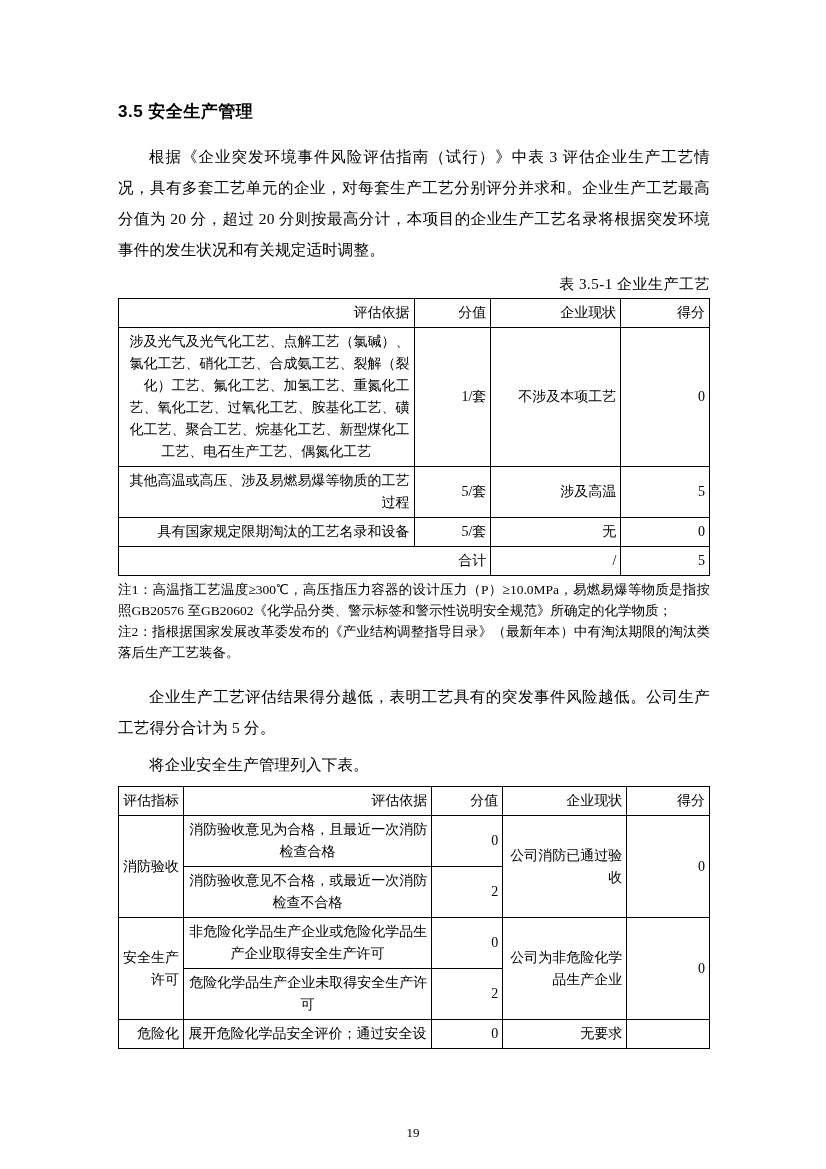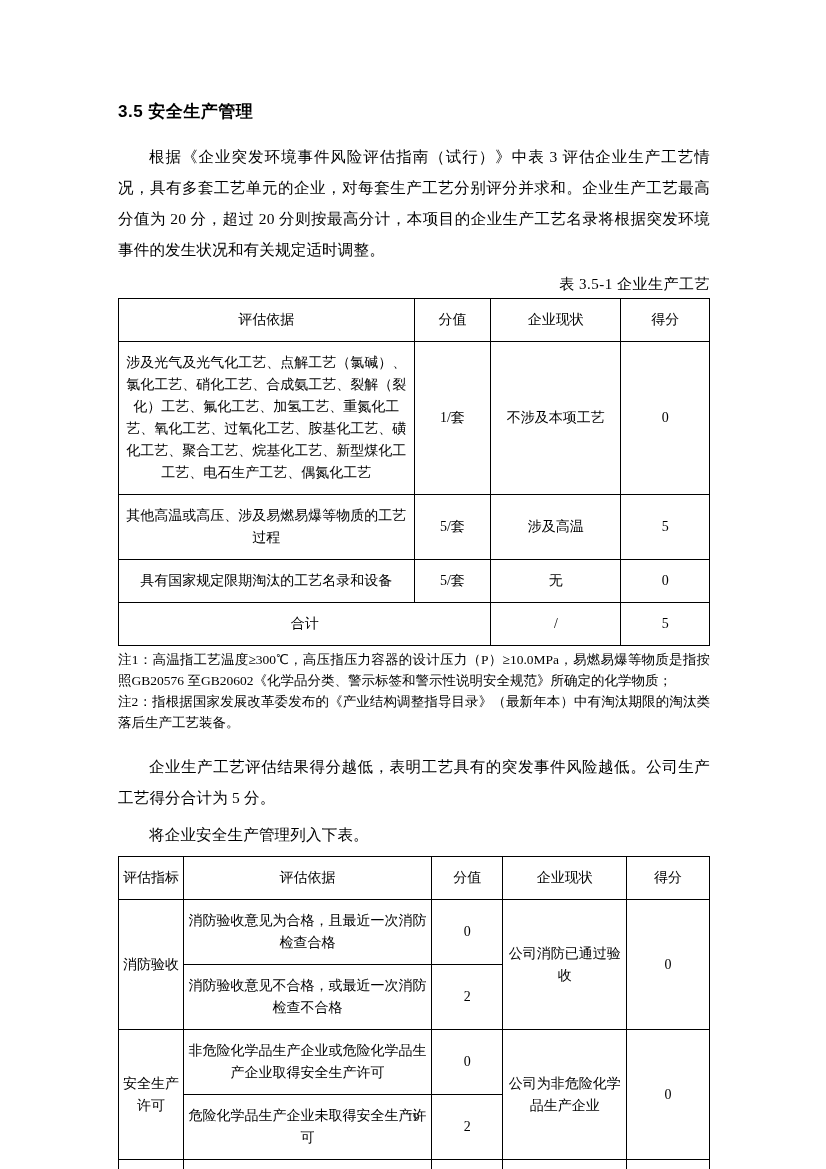--- a/index.html
+++ b/index.html
@@ -46,23 +46,23 @@
     letter-spacing: 0.5px;
   }
   table.doc-table {
     border-collapse: collapse;
     width: 100%;
     font-size: 14px;
     line-height: 22px;
   }
   table.doc-table td, table.doc-table th {
     border: 1px solid #000;
-    padding: 10px 4px;
+    padding: 3px 4px;
     vertical-align: middle;
-    text-align: center;
+    text-align: right;
     font-weight: normal;
   }
   td.left {
     text-align: left;
     padding-left: 6px;
     padding-right: 6px;
     text-align: justify;
   }
   td.just {
     text-align: justify;
@@ -74,21 +74,21 @@
     font-size: 13.5px;
     line-height: 21px;
     margin-top: 3px;
   }
   .notes div {
     text-align: justify;
   }
   .spacer-18 { height: 18px; }
   .page-number {
     position: absolute;
-    bottom: 44px;
+    bottom: 28px;
     left: 0;
     width: 100%;
     text-align: center;
     font-size: 13px;
   }
 </style>
 </head>
 <body>
 
 <div class="page">

